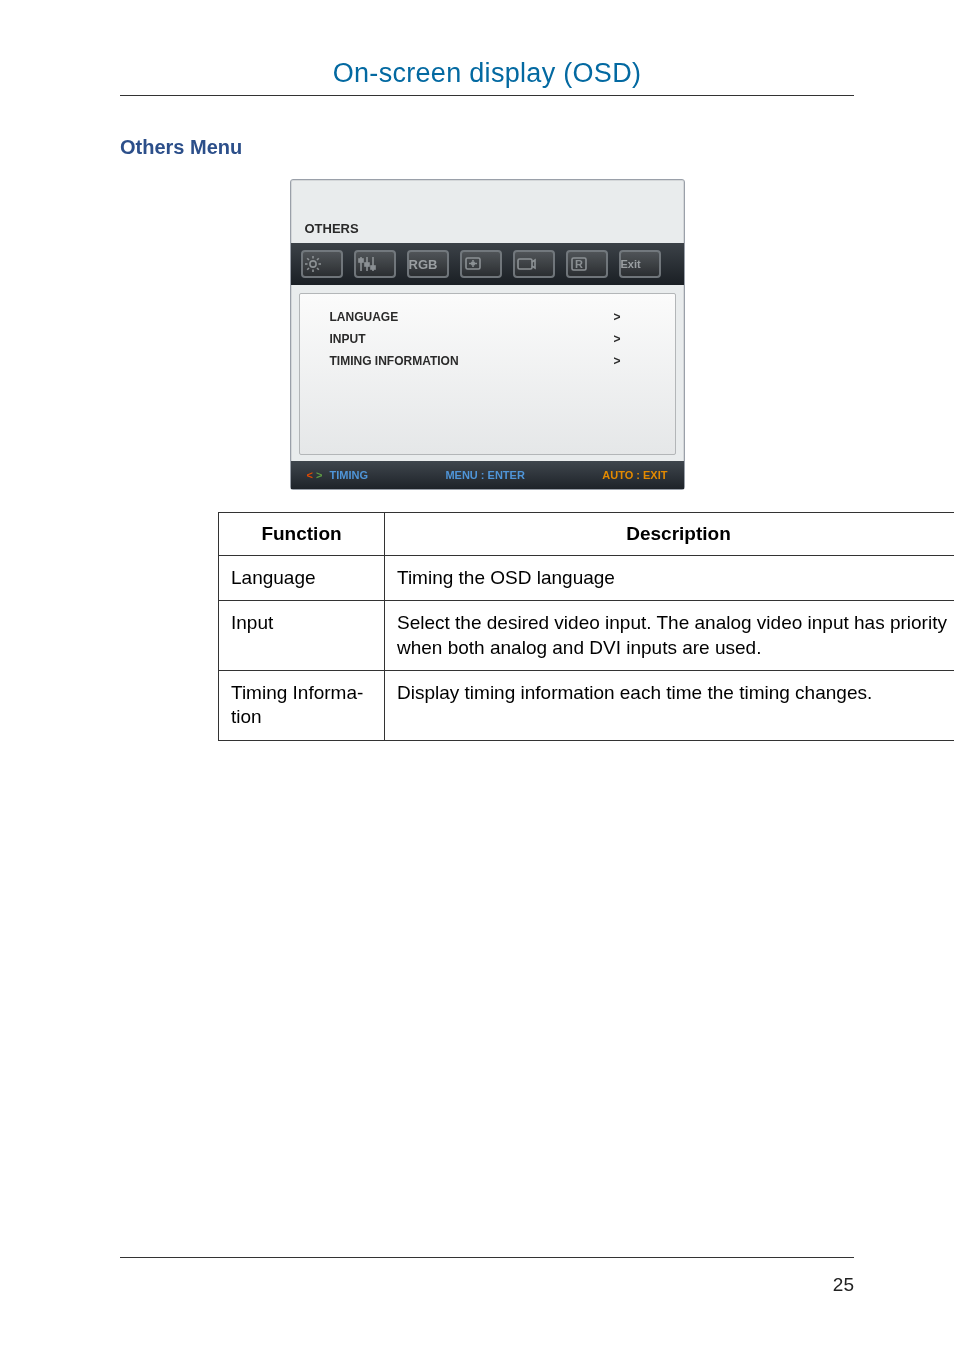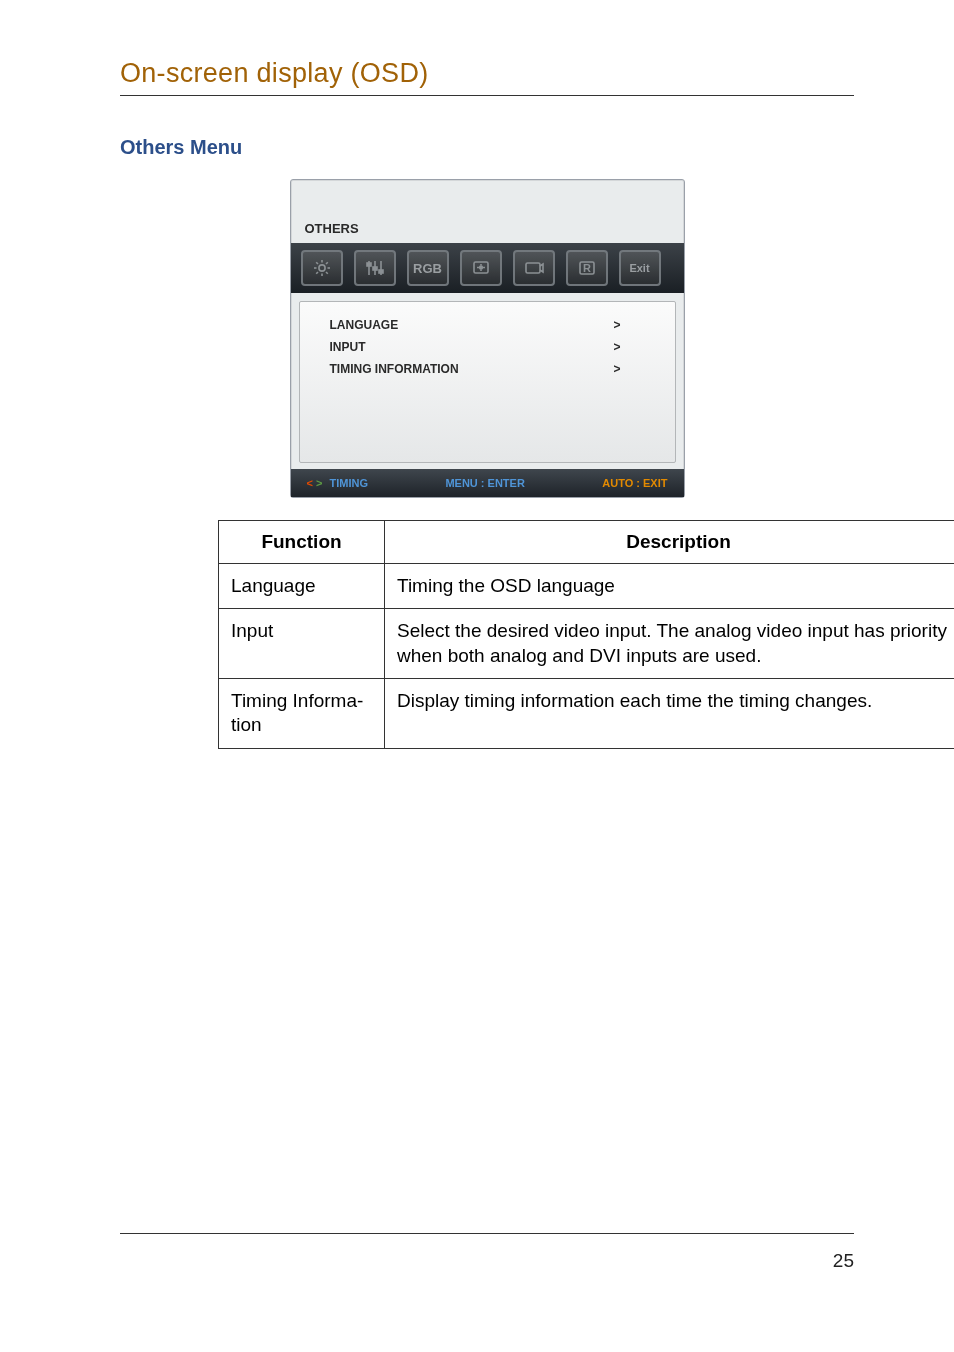--- a/index.html
+++ b/index.html
@@ -6,24 +6,24 @@
   body {
     width: 954px;
     height: 1352px;
     background: #fff;
     font-family: "Segoe UI", "Helvetica Neue", Arial, sans-serif;
     color: #000;
     position: relative;
     padding: 58px 100px 0 120px;
   }
   .header-title {
-    text-align: left;
+    text-align: center;
     font-size: 27px;
     font-weight: 400;
-    color: #a16207;
+    color: #0369a1;
     letter-spacing: 0.3px;
   }
   .hr-top {
     border: none;
     border-top: 1.5px solid #333;
     margin-top: 6px;
     margin-bottom: 40px;
   }
   .section-heading {
     color: #2c4f8a;
@@ -51,26 +51,26 @@
   }
   .osd-tabbar {
     background: linear-gradient(#3c4248, #1a1f24);
     padding: 7px 10px;
     display: flex;
     gap: 11px;
     align-items: center;
   }
   .osd-tab {
     width: 42px;
-    height: 36px;
+    height: 28px;
     border: 2px solid #7d8388;
     border-radius: 4px;
     display: flex;
     align-items: center;
-    justify-content: center;
+    justify-content: flex-start;
     background: linear-gradient(#55595c, #2d3033);
     position: relative;
   }
   .osd-tab span, .osd-tab svg { color: #aeb2b5; }
   .osd-tab.dim { opacity: .85; }
 
   .osd-body {
     padding: 8px 8px 6px 8px;
   }
   .osd-inner {
@@ -120,21 +120,21 @@
   }
   table.desc th {
     font-weight: 700;
     text-align: center;
   }
   table.desc td.fun { width: 166px; }
   table.desc td.fun, table.desc td.d { line-height: 1.28; }
 
   .page-footer {
     position: absolute;
-    bottom: 80px;
+    bottom: 56px;
     left: 120px;
     right: 100px;
   }
   .hr-bottom {
     border: none;
     border-top: 1.5px solid #333;
     margin-bottom: 16px;
   }
   .page-num {
     text-align: right;

